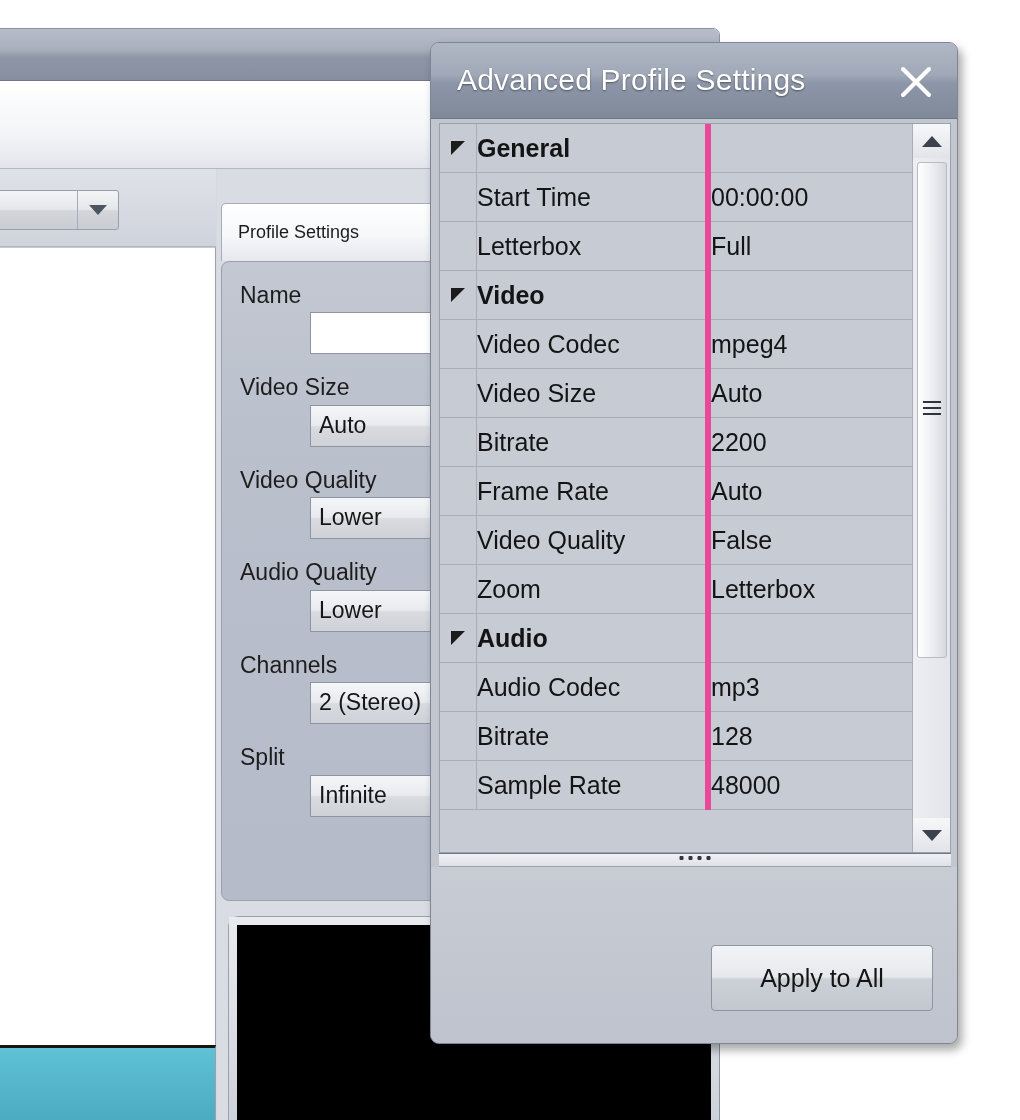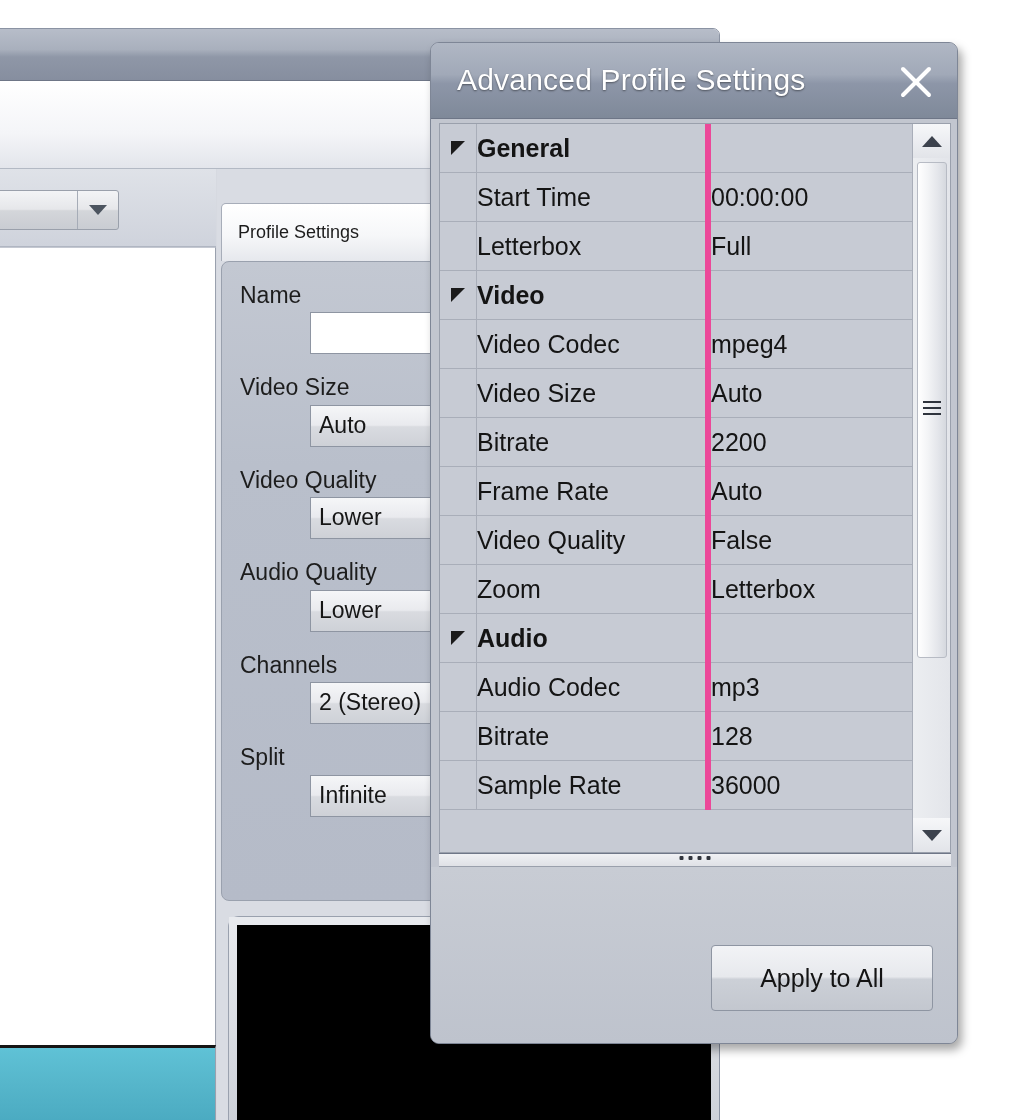--- a/index.html
+++ b/index.html
@@ -530,21 +530,21 @@
             <td class="col-value">mp3</td>
           </tr>
           <tr>
             <td class="col-exp"></td>
             <td class="col-name">Bitrate</td>
             <td class="col-value">128</td>
           </tr>
           <tr>
             <td class="col-exp"></td>
             <td class="col-name">Sample Rate</td>
-            <td class="col-value">36000</td>
+            <td class="col-value">48000</td>
           </tr>
         </tbody>
     </table>
 
     <div id="dlg-scrollbar">
       <div class="sb-btn up">
         <div class="sb-arrow-up"></div>
       </div>
       <div id="sb-thumb">
         <div id="sb-grip">

